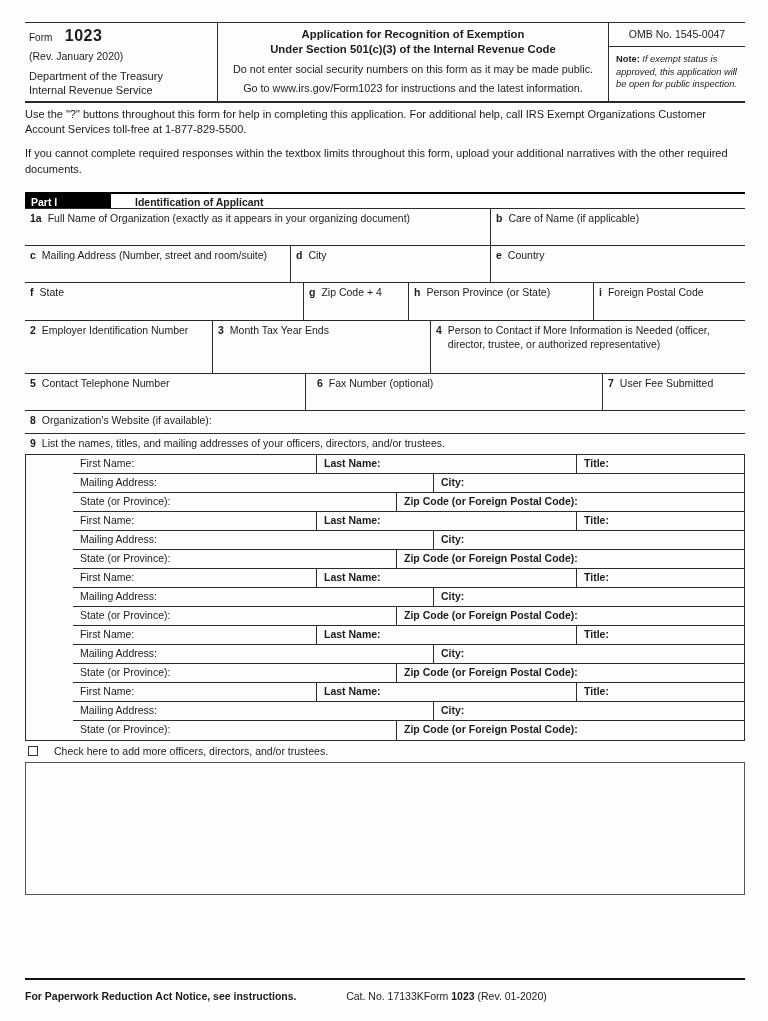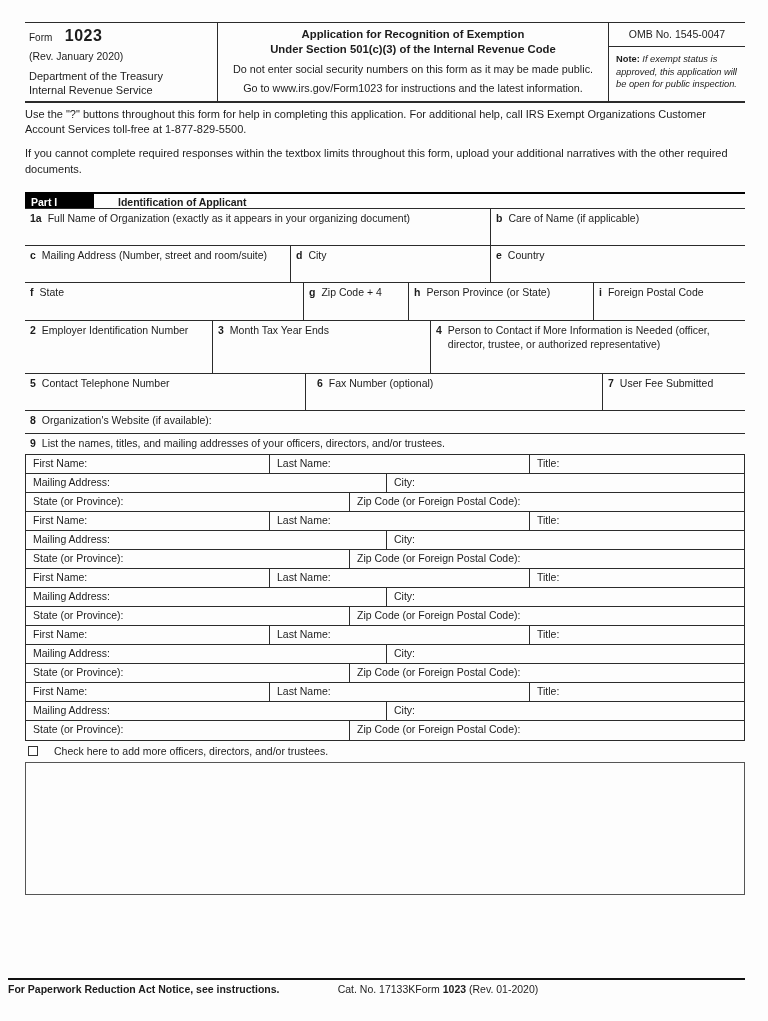--- a/index.html
+++ b/index.html
@@ -25,43 +25,43 @@
   .omb{font-size:10.5px;text-align:center;padding:5px 2px 6px;border-bottom:1px solid var(--line);}
   .note{font-size:9.3px;line-height:1.35;padding:6px 5px 4px 7px;}
   .note i{font-style:italic;}
 
   
   .intro1{font-size:11px;line-height:1.4;margin:4px 0 0 0;}
   .intro2{font-size:11px;line-height:1.4;margin:9px 0 15px 0;}
 
   
   .part-bar{display:flex;align-items:stretch;border-top:2px solid #000;border-bottom:1px solid var(--line);height:17px;}
-  .part-label{background:#000;color:#fff;font-weight:bold;font-size:10.5px;width:69px;padding:2px 0 0 6px;}
+  .part-label{background:#000;color:#fff;font-weight:bold;font-size:10.5px;width:86px;padding:2px 0 0 6px;}
   .part-title{font-weight:bold;font-size:10.5px;margin-left:24px;padding-top:2px;}
 
   
   .row{display:flex;border-bottom:1px solid var(--line);}
   .cell{padding:3px 4px 2px 5px;display:flex;gap:6px;align-items:flex-start;font-size:10.5px;line-height:1.3;}
   .cell + .cell{border-left:1px solid var(--line);}
   .num{font-weight:bold;white-space:nowrap;}
 
   
-  .officers{border-left:1px solid var(--line);border-right:1px solid var(--line);border-bottom:1px solid var(--line);}
+  .officers{border-left:1px solid var(--line);border-right:1px solid var(--line);border-bottom:1px solid var(--line);padding-left:47px;}
   .o-row{display:flex;border-bottom:1px solid var(--line);height:19px;}
   .o-block:last-child .o-row:last-child{border-bottom:none;}
   .o-cell{padding:2px 4px 1px 7px;font-size:10.5px;}
-  .o-cell + .o-cell{border-left:1px solid var(--line);}
+  .o-cell + .o-cell{border-left:1px solid var(--line);font-weight:bold;}
 
   
   .addmore{display:flex;align-items:center;gap:16px;height:17px;padding:3px 0 0 3px;font-size:10.5px;}
   .checkbox{width:10px;height:10px;border:1px solid #333;background:#fff;flex:0 0 auto;display:inline-block;}
   .bigbox{margin-top:4px;height:133px;border:1px solid #555;background:#fdfdfd;}
 
   
-  .footer{position:absolute;left:8px;right:23px;top:978px;border-top:2px solid #111;display:grid;grid-template-columns:1fr auto 1fr;padding-top:3px;font-size:10.5px;}
+  .footer{position:absolute;left:25px;right:23px;top:978px;border-top:2px solid #111;display:grid;grid-template-columns:1fr auto 1fr;padding-top:10px;font-size:10.5px;}
   .f-left{font-weight:bold;}
   .f-center{text-align:center;}
   .f-right{text-align:left;}
   .f-num{font-weight:bold;}
 </style>
 </head>
 <body>
 
 <div class="page">
   <div class="content">

